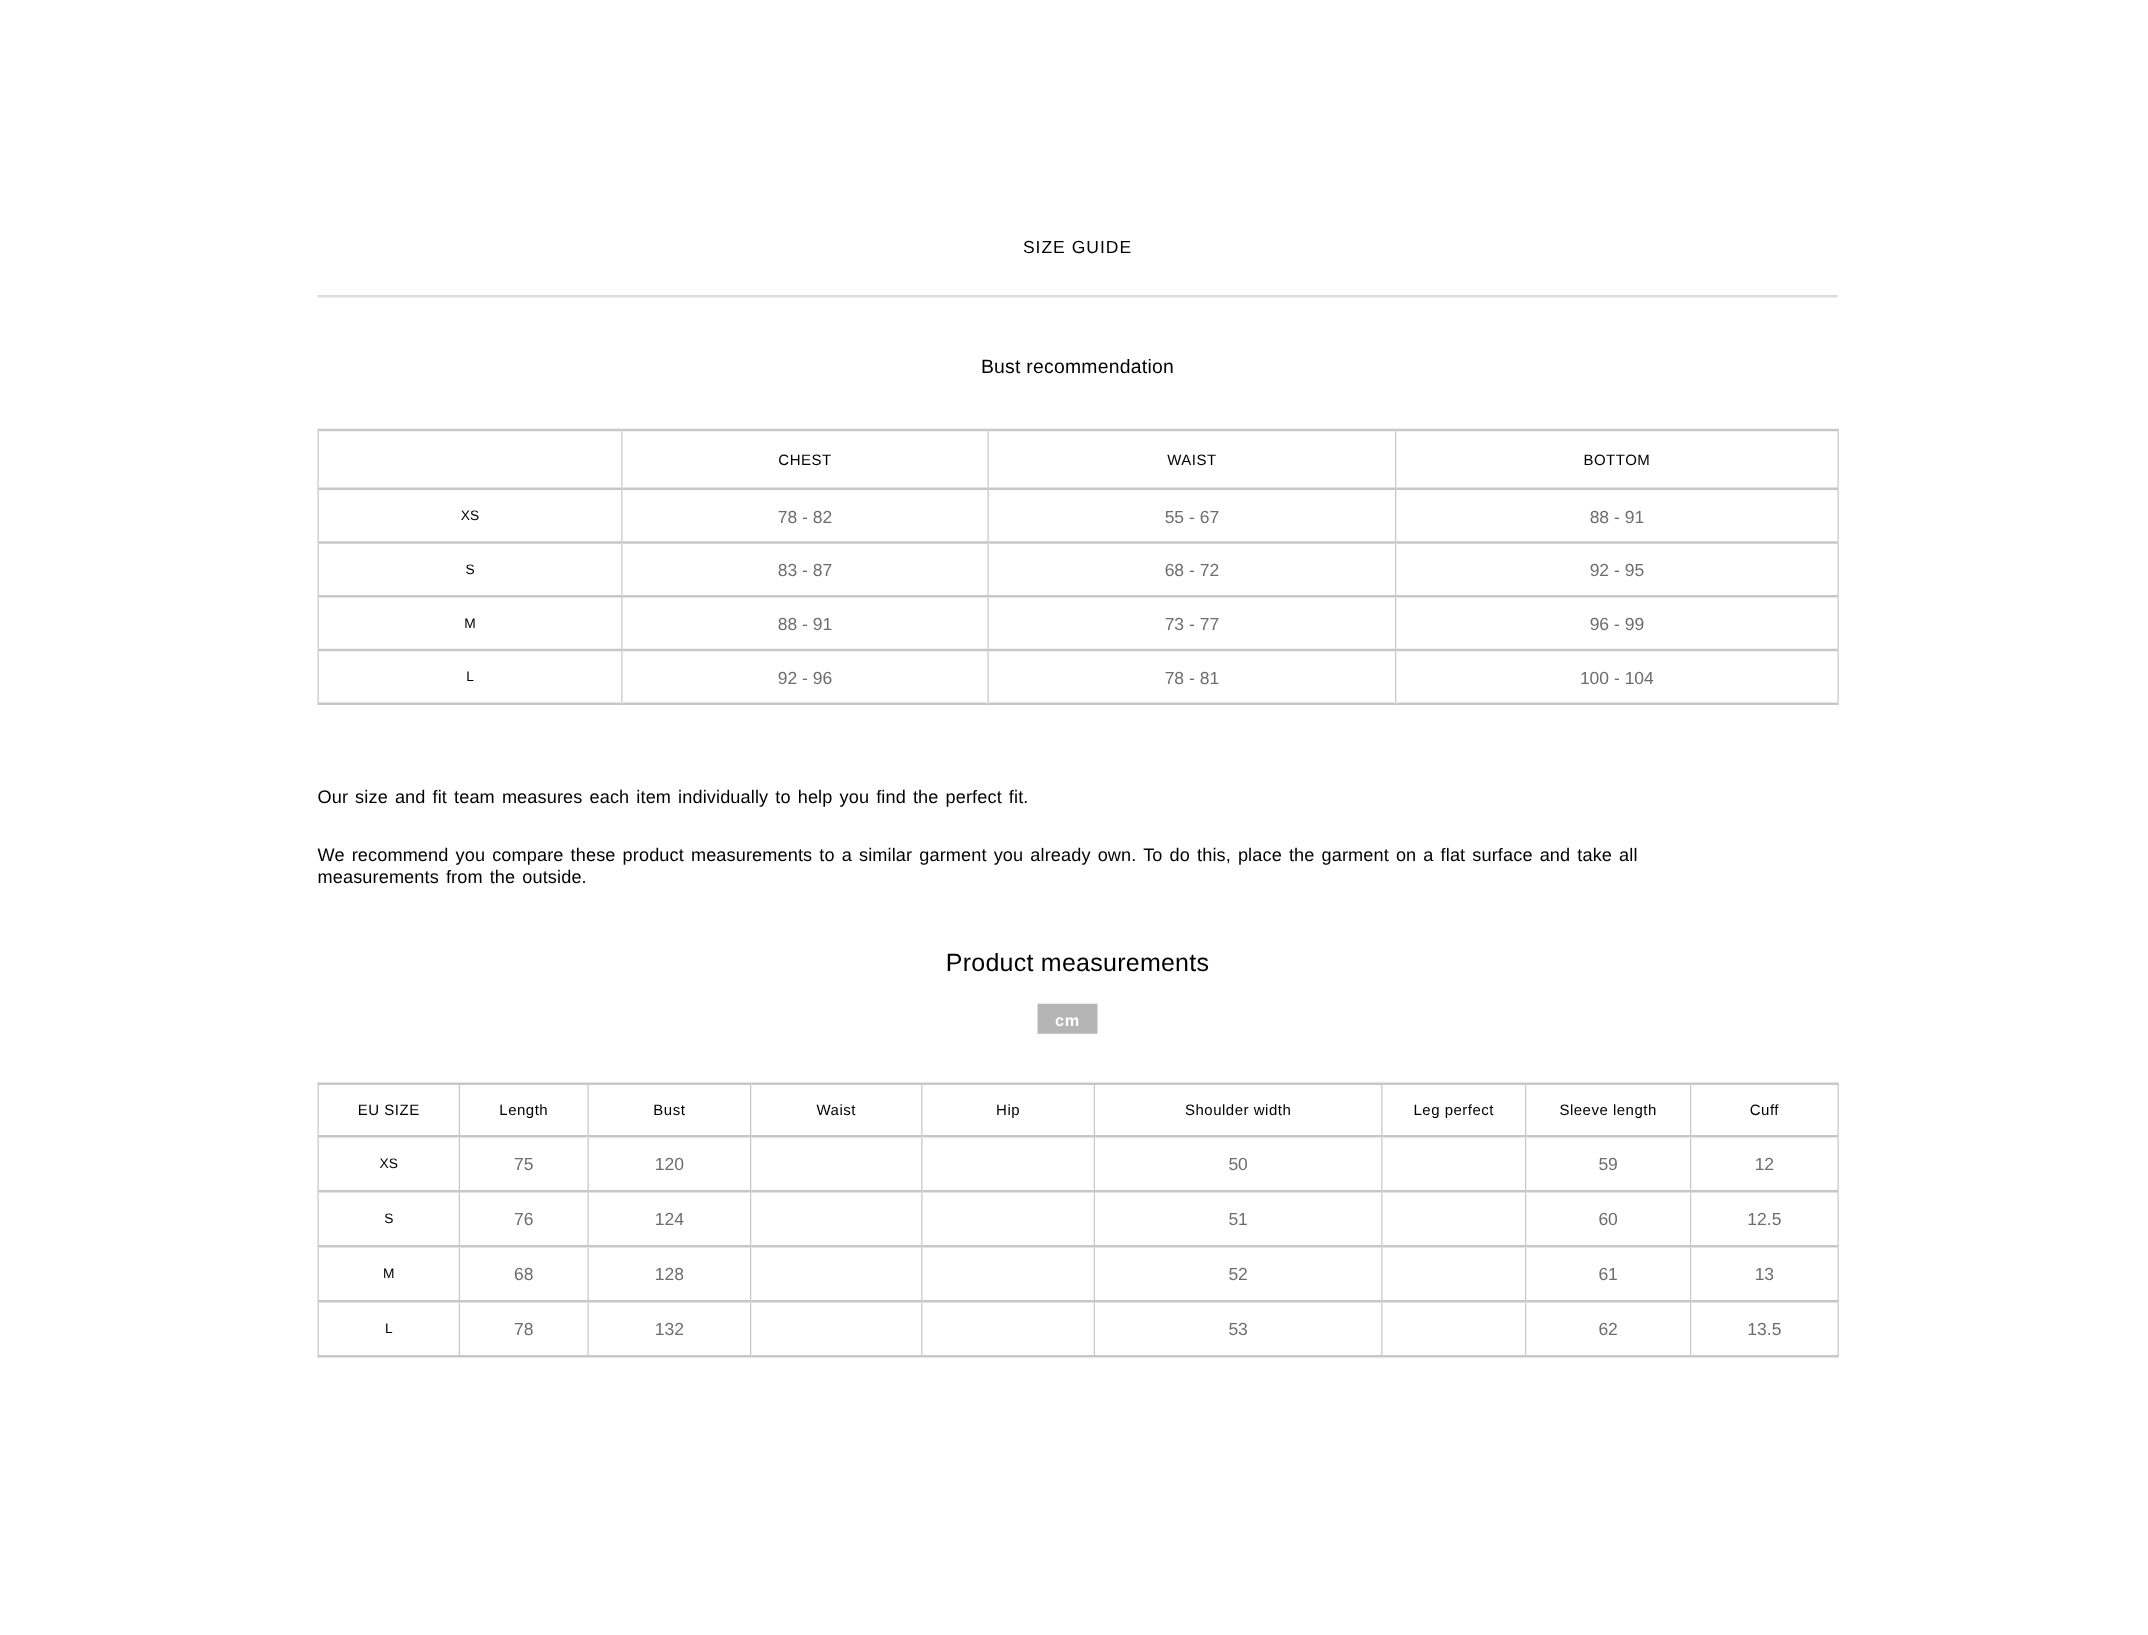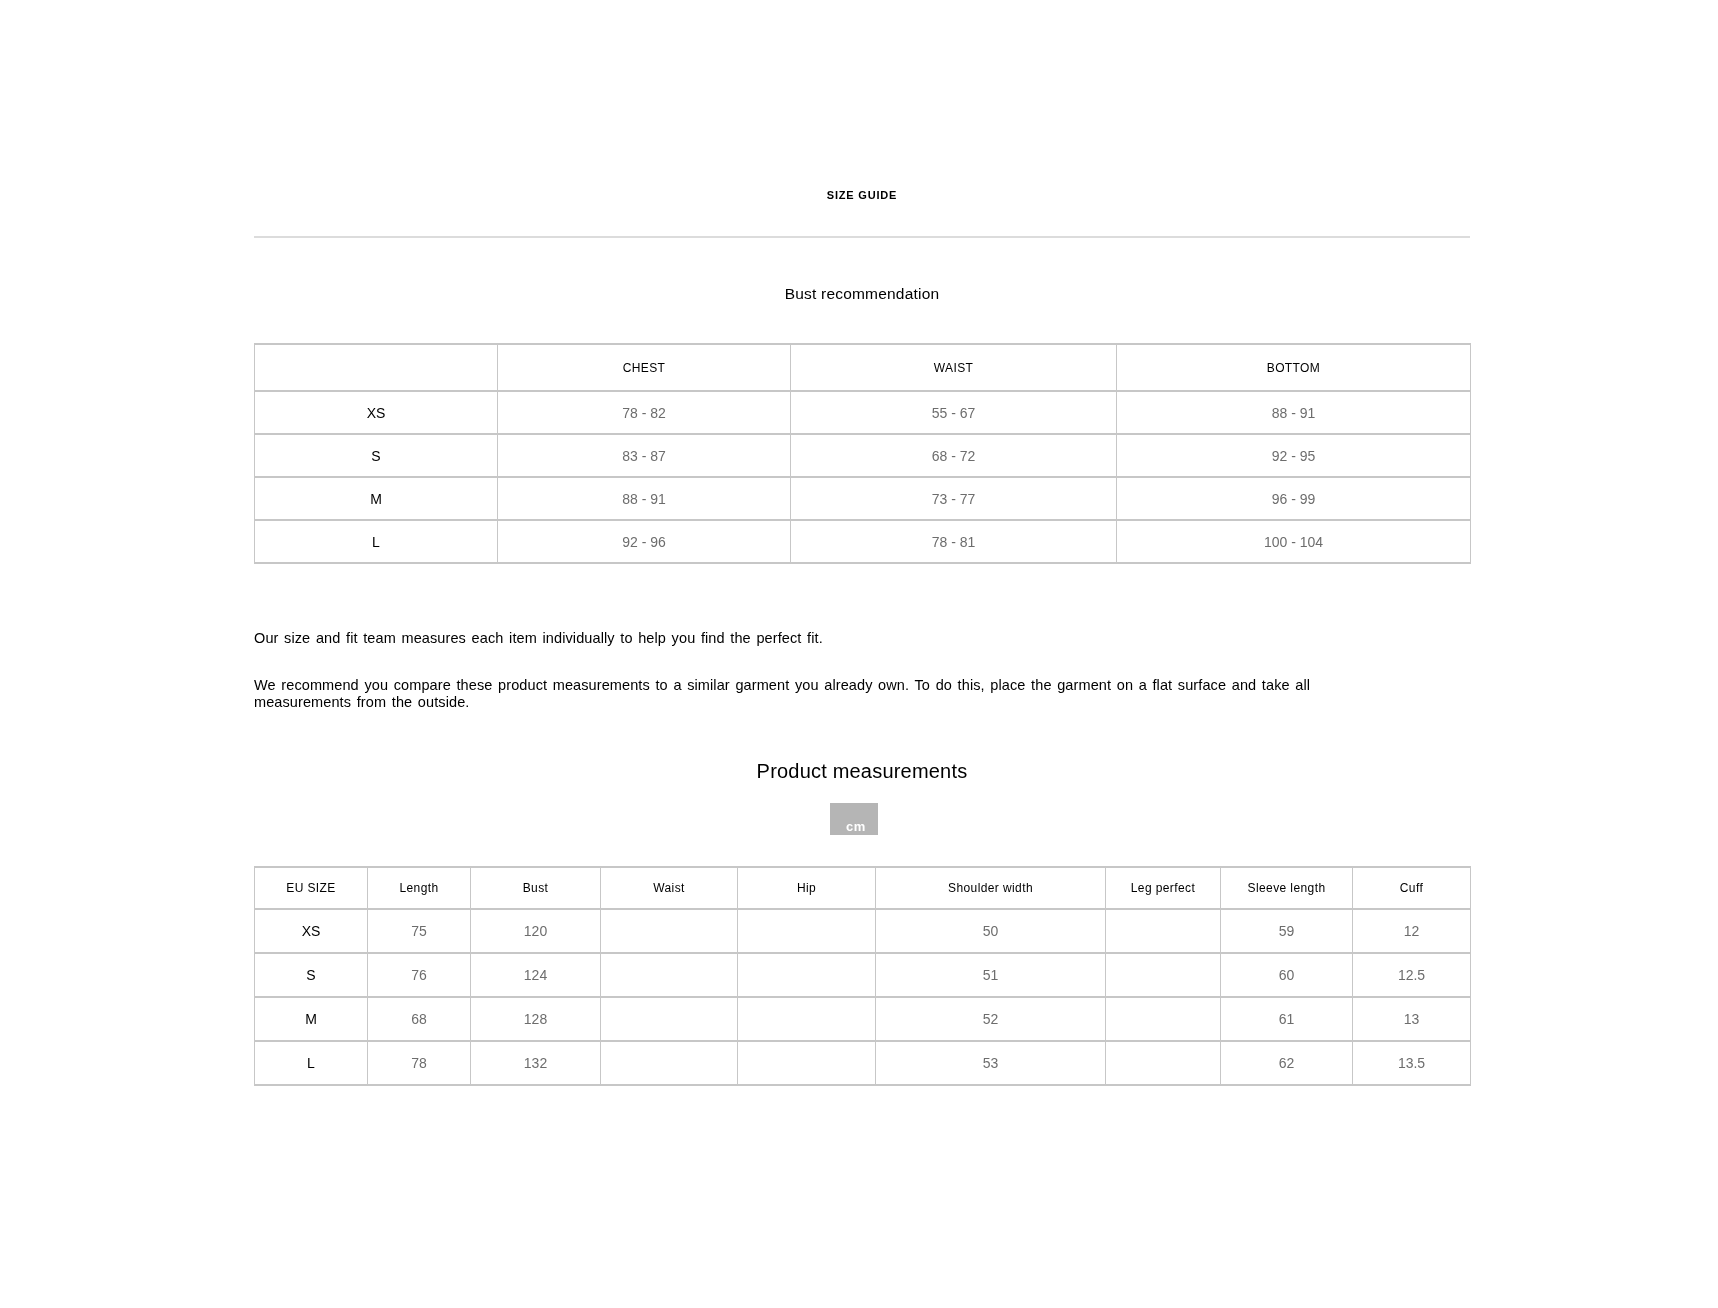--- a/index.html
+++ b/index.html
@@ -13,22 +13,22 @@
     overflow: hidden;
   }
 
   .title {
     position: absolute;
     top: 189px;
     left: 254px;
     width: 1216px;
     margin: 0;
     text-align: center;
-    font-size: 11px;
-    font-weight: 700;
+    font-size: 14px;
+    font-weight: 400;
     letter-spacing: 0.8px;
     color: #000000;
   }
 
   .divider {
     position: absolute;
     top: 236px;
     left: 254px;
     width: 1216px;
     height: 2px;
@@ -68,21 +68,21 @@
     width: 48px;
     height: 24px;
     border: none;
     background: #b5b5b5;
     color: #ffffff;
     font-family: "Liberation Sans", "DejaVu Sans", sans-serif;
     font-size: 13px;
     font-weight: 700;
     letter-spacing: 0.5px;
     text-align: center;
-    padding: 16px;
+    padding: 6px;
     cursor: pointer;
   }
 
   .guide-table {
     position: absolute;
     left: 254px;
     width: 1216px;
     border-collapse: collapse;
     table-layout: fixed;
     background: #ffffff;
@@ -103,21 +103,21 @@
     font-size: 12px;
     font-weight: 400;
     letter-spacing: 0.4px;
     color: #000000;
   }
   .guide-table td.value-cell {
     font-size: 14px;
     color: #6d6d6d;
   }
   .guide-table td.label-cell {
-    font-size: 14px;
+    font-size: 11px;
     color: #000000;
   }
 
   .t1 thead tr { height: 47px; }
   .t1 tbody tr { height: 43px; }
   .t2 thead tr { height: 42px; }
   .t2 tbody tr { height: 44px; }
 
   
   .t1 col.c0 { width: 243px; }

